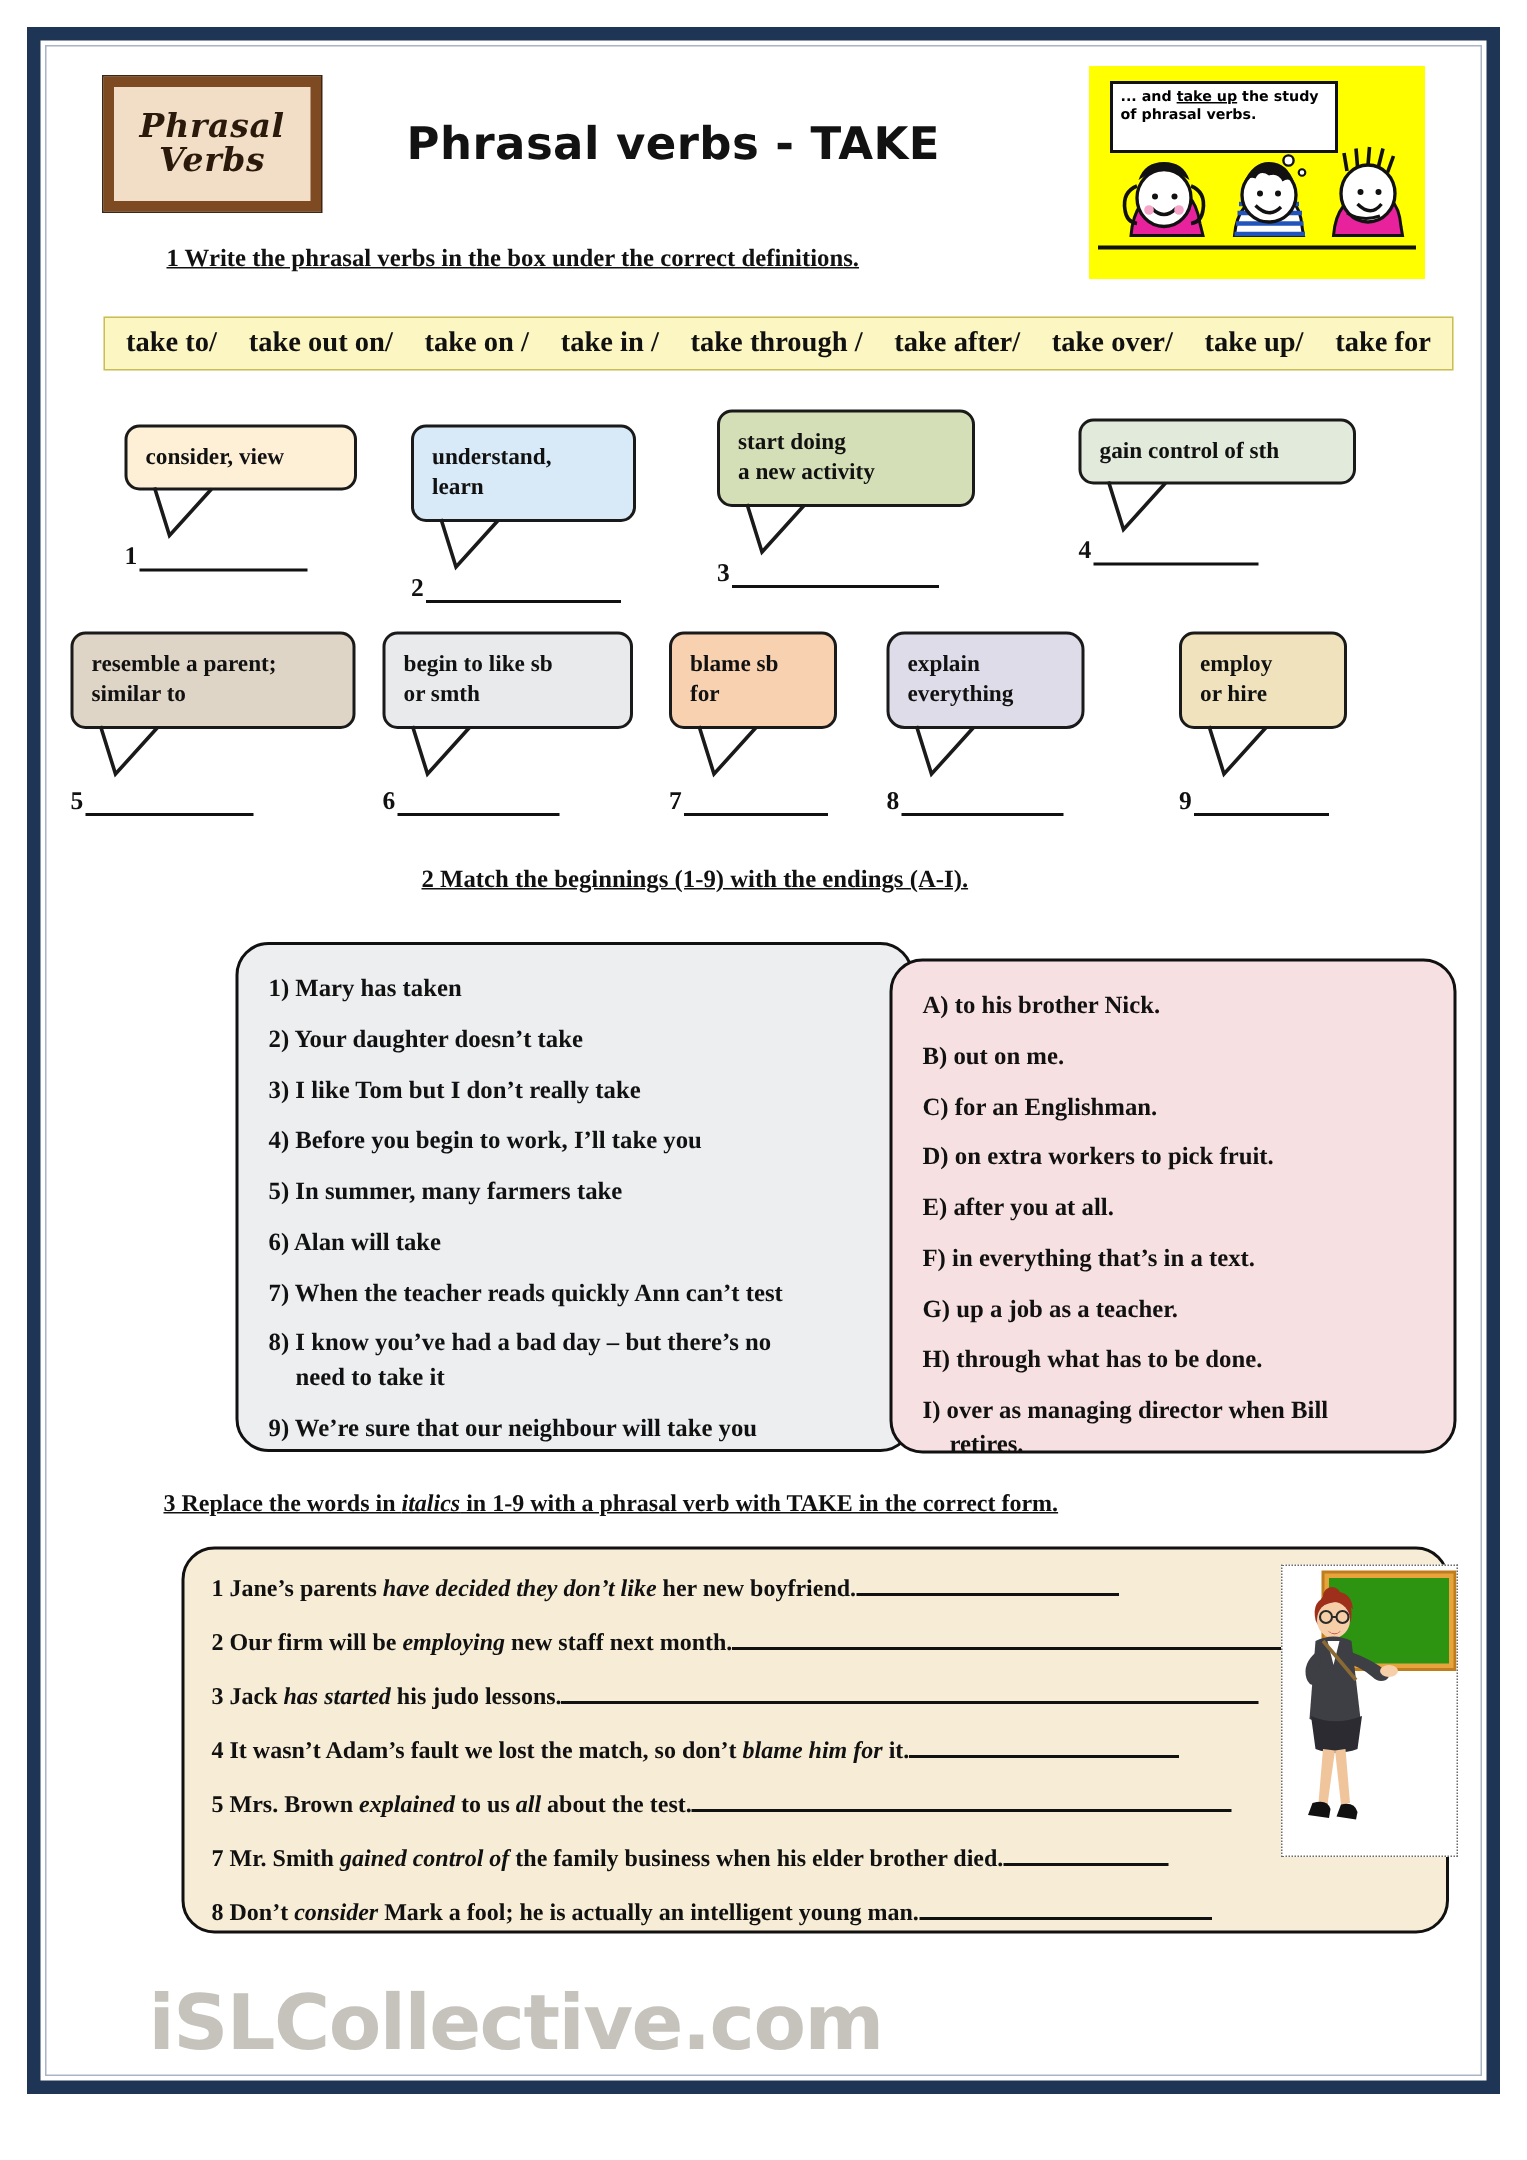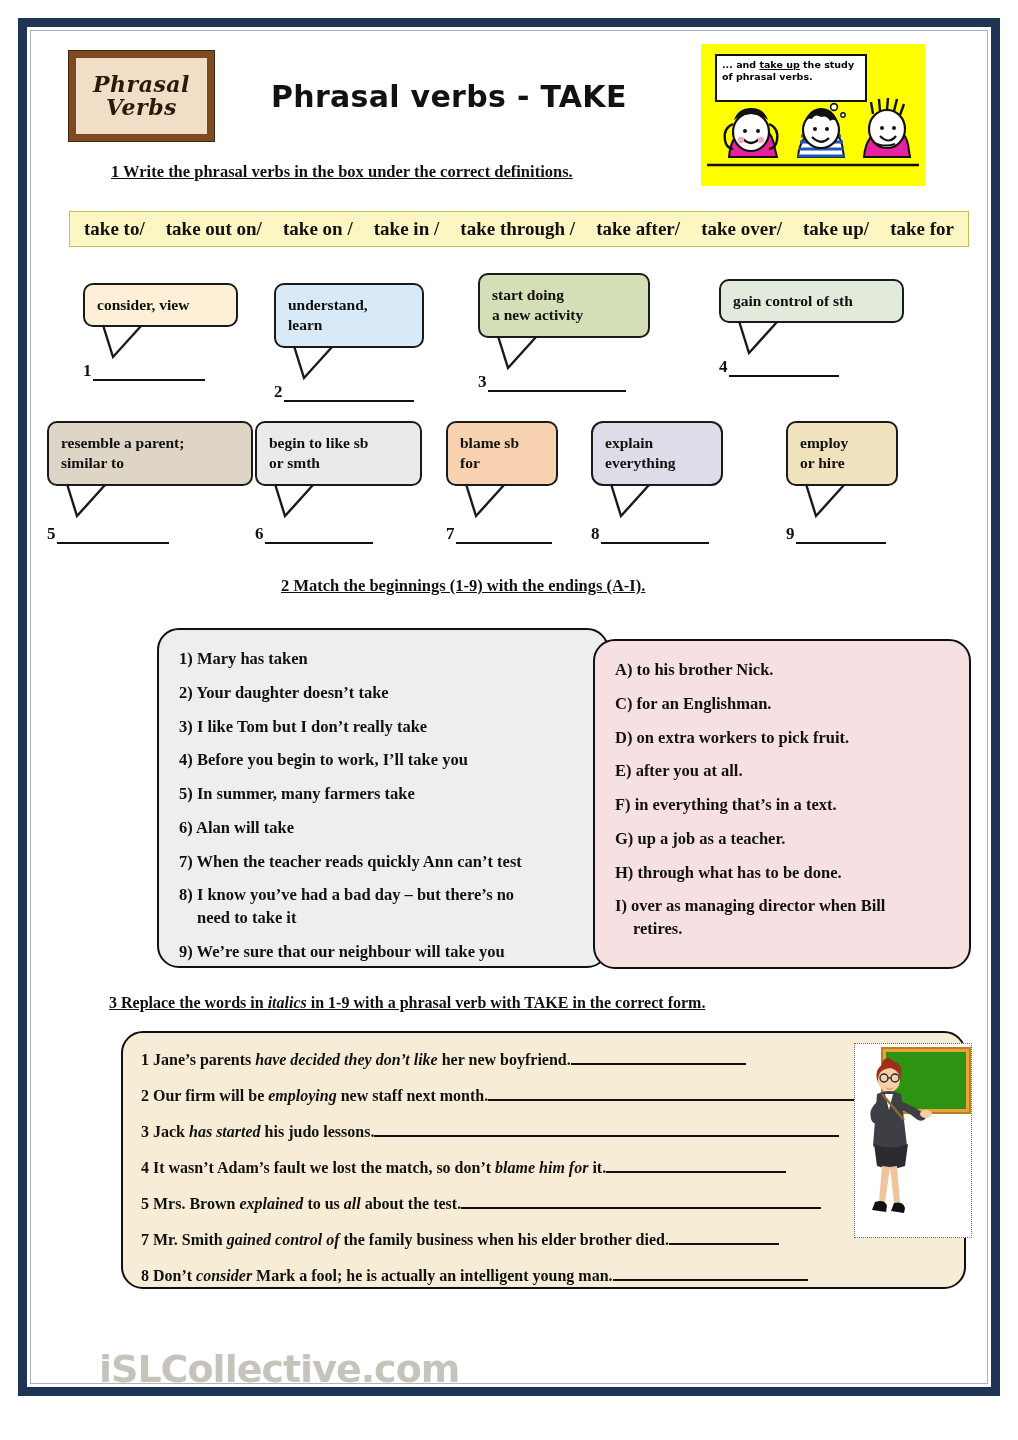--- a/index.html
+++ b/index.html
@@ -61,21 +61,21 @@
     font-family: "DejaVu Sans", sans-serif;
     font-weight: bold;
     font-size: 30px;
     color: #121212;
     letter-spacing: .3px;
   }
 
   
   #cartoon {
     position: absolute;
-    left: 670px; top: 13px;
+    left: 695px; top: 13px;
     width: 224px; height: 142px;
     background: #ffff00;
     overflow: hidden;
   }
   #cartoon-bubble {
     position: absolute;
     left: 14px; top: 10px;
     width: 152px; height: 48px;
     background: #ffffff;
     border: 2px solid #111;
@@ -208,24 +208,24 @@
     left: 823px; top: 1012px;
     width: 118px; height: 195px;
     background: #ffffff;
     border: 1px dotted #6a6a6a;
     overflow: hidden;
   }
 
   
   #watermark {
     position: absolute;
-    left: 68px; top: 1316px;
+    left: 68px; top: 1289px;
     font-family: "DejaVu Sans", sans-serif;
     font-weight: bold;
-    font-size: 38px;
+    font-size: 51px;
     color: rgba(120,112,96,0.42);
     letter-spacing: -1px;
     white-space: nowrap;
     pointer-events: none;
   }
 </style>
 </head>
 <body>
 
 <div id="page-frame">
@@ -355,21 +355,21 @@
             </svg>
           </div>
           <div class="blank-line" style="margin-top: 34px;">
             <span>4</span>
             <span class="rule" style="width: 110px;"></span>
           </div>
         </div>
       </div>
   <div id="bubbles-row-2">
         <div class="bubble-wrap" style="left: 16px; top: 390px;">
-          <div class="bubble" style="background: rgb(222, 213, 198); width: 206px;">
+          <div class="bubble" style="background: rgb(222, 213, 198); width: 190px;">
             <div>resemble a parent;</div>
             <div>similar to</div>
             <svg class="tail" viewBox="0 0 54 34">
               <path d="M2 0 L12 32 L40 1" fill="none" stroke="#1a1a1a" stroke-width="2.4"></path>
             </svg>
           </div>
           <div class="blank-line" style="margin-top: 38px;">
             <span>5</span>
             <span class="rule" style="width: 112px;"></span>
           </div>
@@ -435,20 +435,21 @@
         <div class="match-item"><span>3) </span><span>I like Tom but I don’t really take</span></div>
         <div class="match-item"><span>4) </span><span>Before you begin to work, I’ll take you</span></div>
         <div class="match-item"><span>5) </span><span>In summer, many farmers take</span></div>
         <div class="match-item"><span>6) </span><span>Alan will take</span></div>
         <div class="match-item"><span>7) </span><span>When the teacher reads quickly Ann can’t test</span></div>
         <div class="match-item"><span>8) </span><span>I know you’ve had a bad day – but there’s no</span><span class="cont">need to take it</span></div>
         <div class="match-item"><span>9) </span><span>We’re sure that our neighbour will take you</span></div>
       </div>
   <div class="match-panel" id="panel-right">
         <div class="match-item"><span>A) </span><span>to his brother Nick.</span></div>
+        <div class="match-item"><span>B) </span><span>out on me.</span></div>
         <div class="match-item"><span>C) </span><span>for an Englishman.</span></div>
         <div class="match-item"><span>D) </span><span>on extra workers to pick fruit.</span></div>
         <div class="match-item"><span>E) </span><span>after you at all.</span></div>
         <div class="match-item"><span>F) </span><span>in everything that’s in a text.</span></div>
         <div class="match-item"><span>G) </span><span>up a job as a teacher.</span></div>
         <div class="match-item"><span>H) </span><span>through what has to be done.</span></div>
         <div class="match-item"><span>I) </span><span>over as managing director when Bill</span><span class="cont">retires.</span></div>
       </div>
 
   <div class="instruction" id="instr-3">

